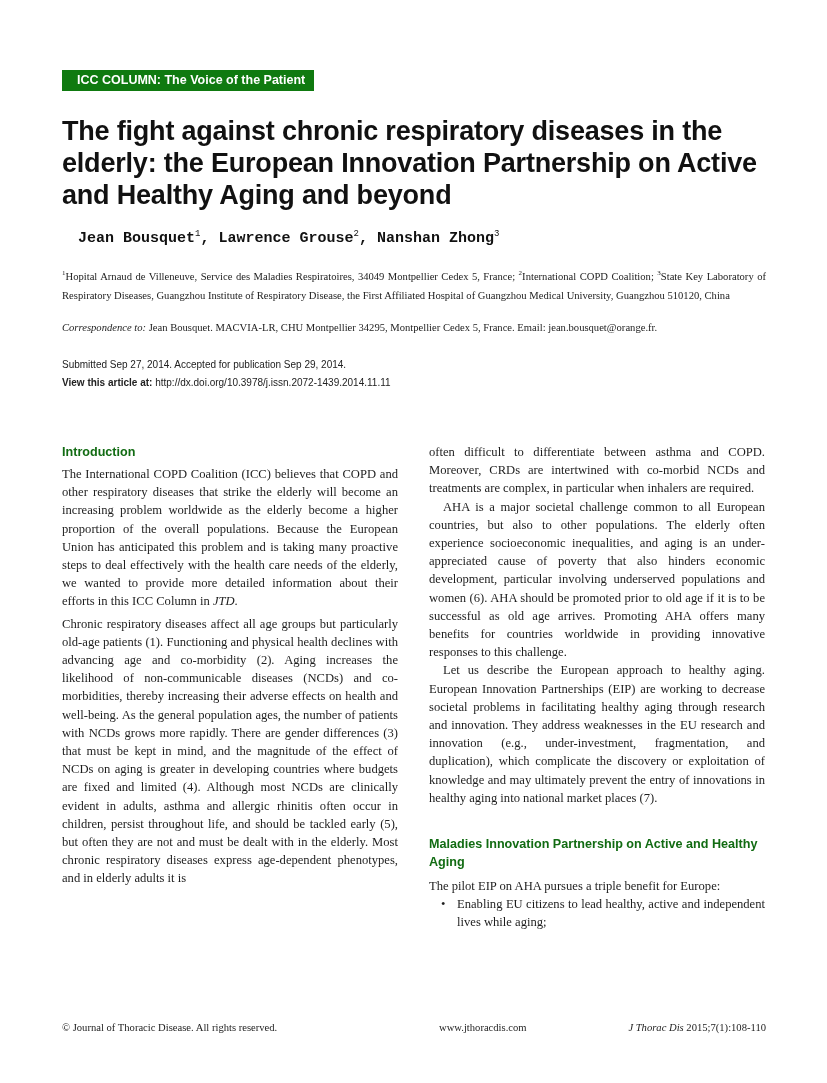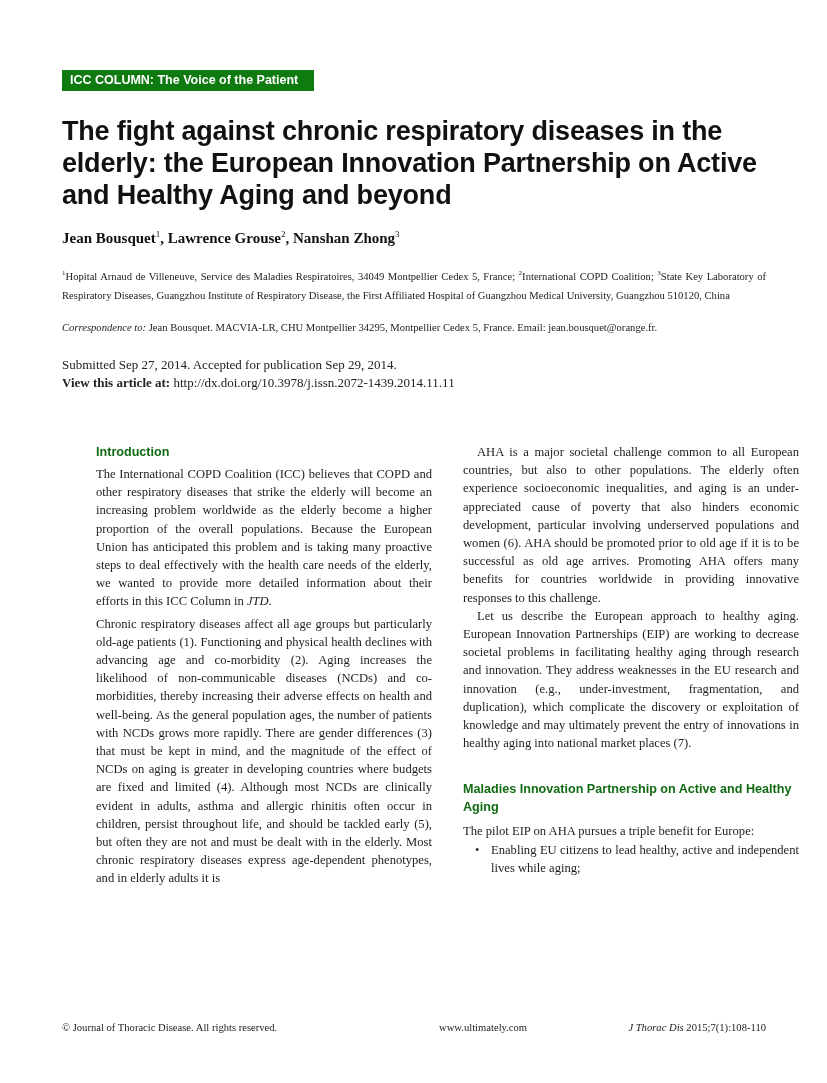--- a/index.html
+++ b/index.html
@@ -2,47 +2,47 @@
 <html><head>
 <meta charset="utf-8">
 <style>
   html, body { margin: 0; padding: 0; background: #ffffff; }
   body { width: 827px; height: 1083px; position: relative; overflow: hidden; color: #1a1a1a; }
 
   .banner {
     position: absolute; left: 62px; top: 70px; width: 252px; height: 21px;
     background: #0f7a10; color: #ffffff;
     font-family: "Liberation Sans", sans-serif; font-weight: bold; font-size: 12.5px;
-    line-height: 21px; padding-left: 8px; box-sizing: border-box; white-space: nowrap;
+    line-height: 21px; padding-left: 15px; box-sizing: border-box; white-space: nowrap;
   }
   .title {
     position: absolute; left: 62px; top: 115px; width: 710px;
     font-family: "Liberation Sans", sans-serif; font-weight: bold; font-size: 27px;
     line-height: 32px; color: #111; letter-spacing: -0.2px;
   }
   .authors {
-    position: absolute; left: 62px; top: 229px; font-family: Liberation Serif, serif;
+    position: absolute; left: 78px; top: 229px; font-family: Liberation Mono, monospace;
     font-weight: bold; font-size: 15px; color: #111;
   }
   .authors sup { font-size: 9px; font-weight: normal; }
   .affil {
     position: absolute; left: 62px; top: 264px; width: 704px;
     font-family: "Liberation Serif", serif; font-size: 10.6px; line-height: 19.5px; color: #222;
     text-align: justify;
   }
   .affil sup { font-size: 7px; }
   .corr { position: absolute; left: 62px; top: 320px; width: 704px;
     font-family: "Liberation Serif", serif; font-size: 10.6px; line-height: 16px; color: #222; }
   .corr i { font-style: italic; margin-top: 13px; }
-  .meta { position: absolute; left: 62px; top: 356px; font-family: Liberation Serif, serif;
-    font-size: 13px; line-height: 17.5px; color: #222; }
+  .meta { position: absolute; left: 62px; top: 356px; font-family: Liberation Sans, sans-serif;
+    font-size: 10px; line-height: 17.5px; color: #222; }
   .meta b { font-weight: bold; }
 
   .col { position: absolute; width: 336px; font-family: "Liberation Serif", serif;
-    font-size: 12.6px; line-height: 18.2px; color: #1d1d1d; margin-left: 34px; }
+    font-size: 12.6px; line-height: 18.2px; color: #1d1d1d; }
   .col p { margin: 0; text-align: justify; }
   .col .indent { text-indent: 14px; }
   .col h3 { margin: 0; font-family: "Liberation Sans", sans-serif; font-weight: bold;
     font-size: 12.6px; line-height: 18px; color: #116b12; }
   .left { left: 62px; top: 443px; }
   .right { left: 429px; top: 443px; }
 
   .bullet { display: flex; padding-left: 12px; }
   .bullet .dot { width: 16px; flex: none; }
   .bullet .txt { flex: 1; text-align: justify; }
@@ -80,27 +80,28 @@
   <div><b>View this article at:</b><span> http://dx.doi.org/10.3978/j.issn.2072-1439.2014.11.11</span></div>
 </div>
 
 <div class="col left">
   <h3>Introduction</h3>
   <p style="margin-top:4px;"><span>The International COPD Coalition (ICC) believes that COPD and other respiratory diseases that strike the elderly will become an increasing problem worldwide as the elderly become a higher proportion of the overall populations. Because the European Union has anticipated this problem and is taking many proactive steps to deal effectively with the health care needs of the elderly, we wanted to provide more detailed information about their efforts in this ICC Column in </span><i>JTD</i><span>.</span></p>
   <p style="margin-top:4px;">Chronic respiratory diseases affect all age groups but particularly old-age patients (1). Functioning and physical health declines with advancing age and co-morbidity (2). Aging increases the likelihood of non-communicable diseases (NCDs) and co-morbidities, thereby increasing their adverse effects on health and well-being. As the general population ages, the number of patients with NCDs grows more rapidly. There are gender differences (3) that must be kept in mind, and the magnitude of the effect of NCDs on aging is greater in developing countries where budgets are fixed and limited (4). Although most NCDs are clinically evident in adults, asthma and allergic rhinitis often occur in children, persist throughout life, and should be tackled early (5), but often they are not and must be dealt with in the elderly. Most chronic respiratory diseases express age-dependent phenotypes, and in elderly adults it is</p>
 </div>
 
 <div class="col right">
+  <p>often difficult to differentiate between asthma and COPD. Moreover, CRDs are intertwined with co-morbid NCDs and treatments are complex, in particular when inhalers are required.</p>
   <p class="indent">AHA is a major societal challenge common to all European countries, but also to other populations. The elderly often experience socioeconomic inequalities, and aging is an under-appreciated cause of poverty that also hinders economic development, particular involving underserved populations and women (6). AHA should be promoted prior to old age if it is to be successful as old age arrives. Promoting AHA offers many benefits for countries worldwide in providing innovative responses to this challenge.</p>
   <p class="indent">Let us describe the European approach to healthy aging. European Innovation Partnerships (EIP) are working to decrease societal problems in facilitating healthy aging through research and innovation. They address weaknesses in the EU research and innovation (e.g., under-investment, fragmentation, and duplication), which complicate the discovery or exploitation of knowledge and may ultimately prevent the entry of innovations in healthy aging into national market places (7).</p>
   <h3 style="margin-top:28px;">Maladies Innovation Partnership on Active and Healthy Aging</h3>
   <p style="margin-top:6px;">The pilot EIP on AHA pursues a triple benefit for Europe:</p>
   <div class="bullet">
     <span class="dot">•</span>
     <span class="txt">Enabling EU citizens to lead healthy, active and independent lives while aging;</span>
   </div>
 </div>
 
 <div class="footer">
   <span class="f-left">© Journal of Thoracic Disease. All rights reserved.</span>
-  <span class="f-mid">www.ultimately.com</span>
+  <span class="f-mid">www.jthoracdis.com</span>
   <span class="f-right"><i>J Thorac Dis</i><span> 2015;7(1):108-110</span></span>
 </div>
 
 </body></html>

